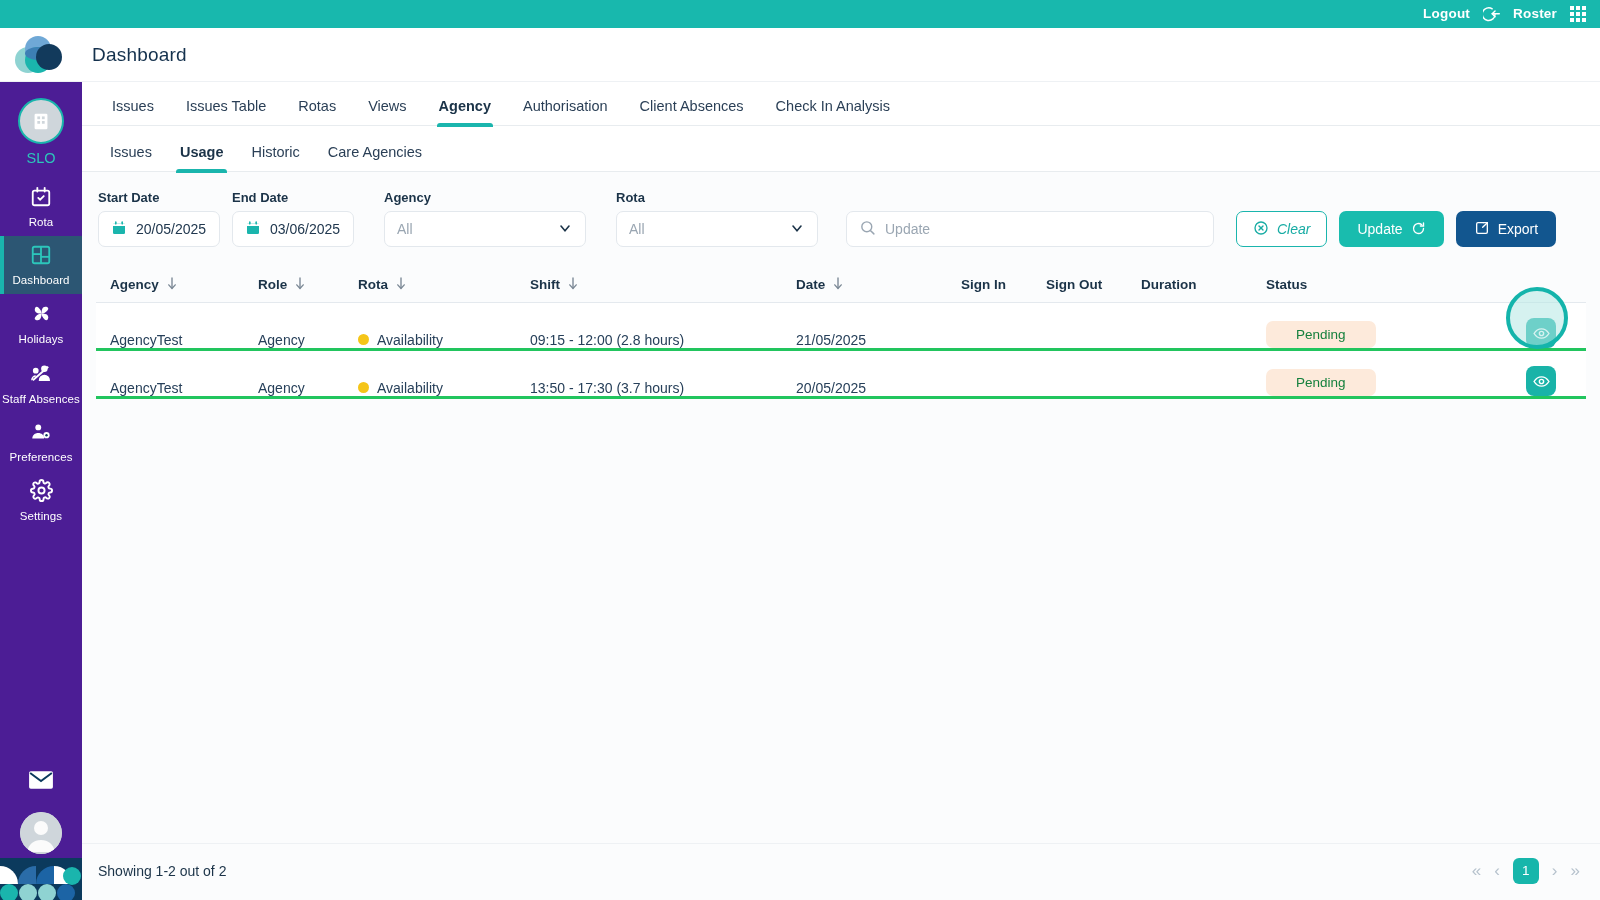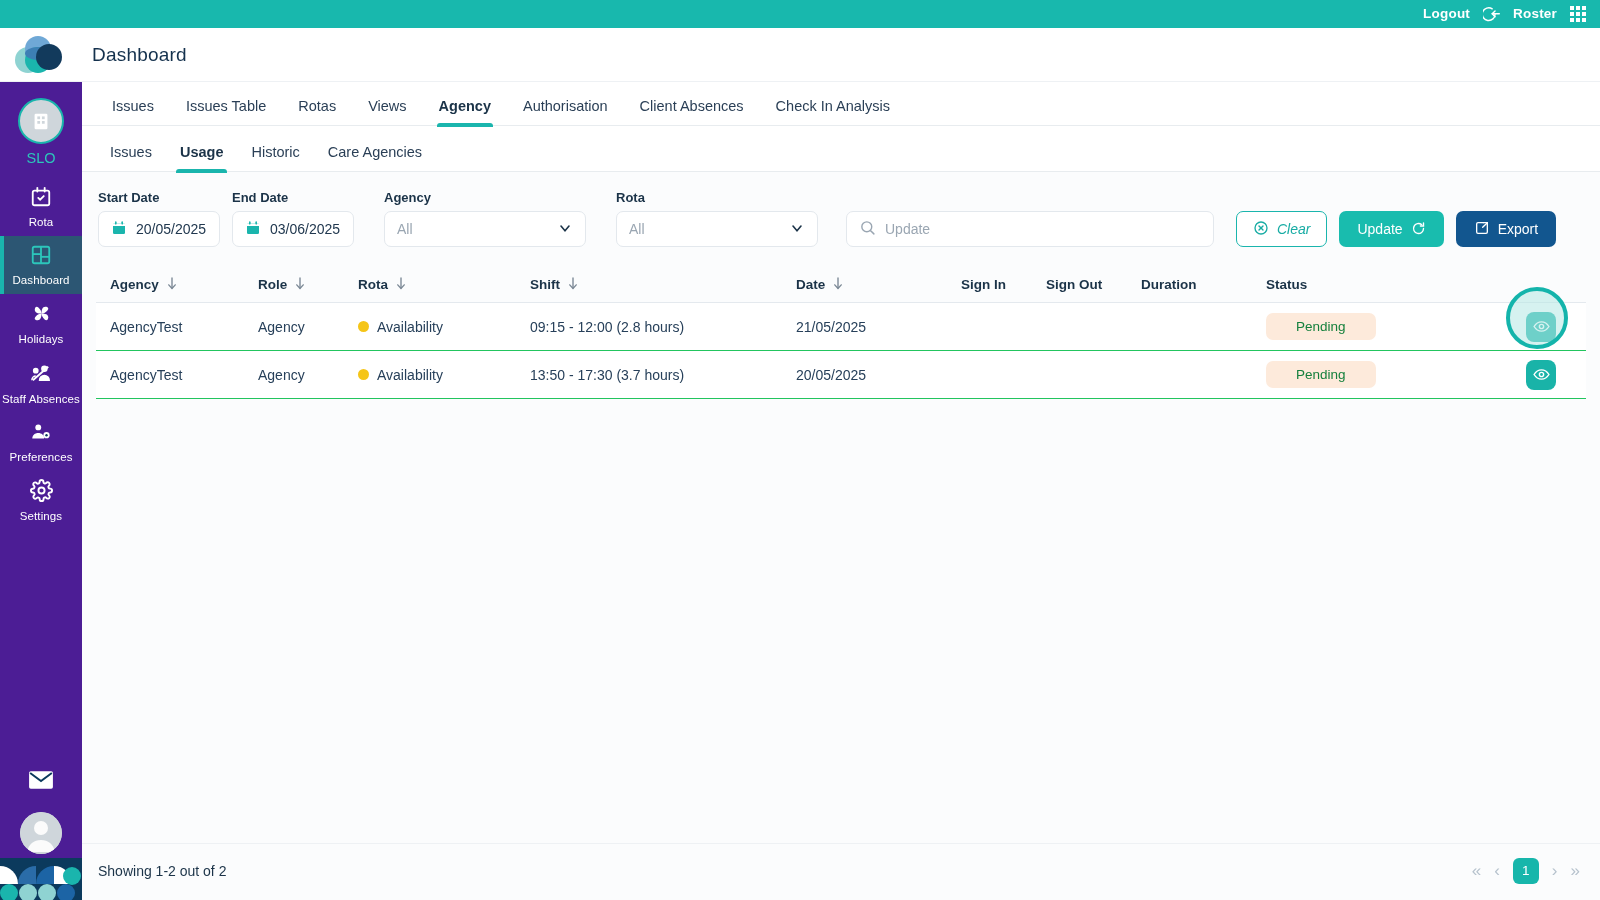--- a/index.html
+++ b/index.html
@@ -141,22 +141,22 @@
   .btn-export { background: #12568f; color: #fff; padding: 17px 18px; }
 
   
   .table { margin: 8px 14px 0; background: #fbfcfd; }
   .thead {
     display: flex; align-items: center; height: 36px;
     border-bottom: 1px solid #e4e9ee; font-size: 13.5px; color: #1b3348; font-weight: bold;
   }
   .th { display: flex; align-items: center; gap: 7px; cursor: pointer; }
   .row {
-    display: flex; align-items: center; height: 48px; font-size: 14px; color: #27405a;
-    border-bottom: 1px solid #22c55e; background: #ffffff;
+    display: flex; align-items: flex-end; height: 48px; font-size: 14px; color: #27405a;
+    border-bottom: 3px solid #22c55e; background: #ffffff;
   }
   .c-agency { width: 162px; padding-left: 14px; }
   .c-role   { width: 100px; }
   .c-rota   { width: 172px; }
   .c-shift  { width: 266px; }
   .c-date   { width: 165px; }
   .c-in     { width: 85px; }
   .c-out    { width: 95px; }
   .c-dur    { width: 125px; }
   .c-status { width: 180px; }

